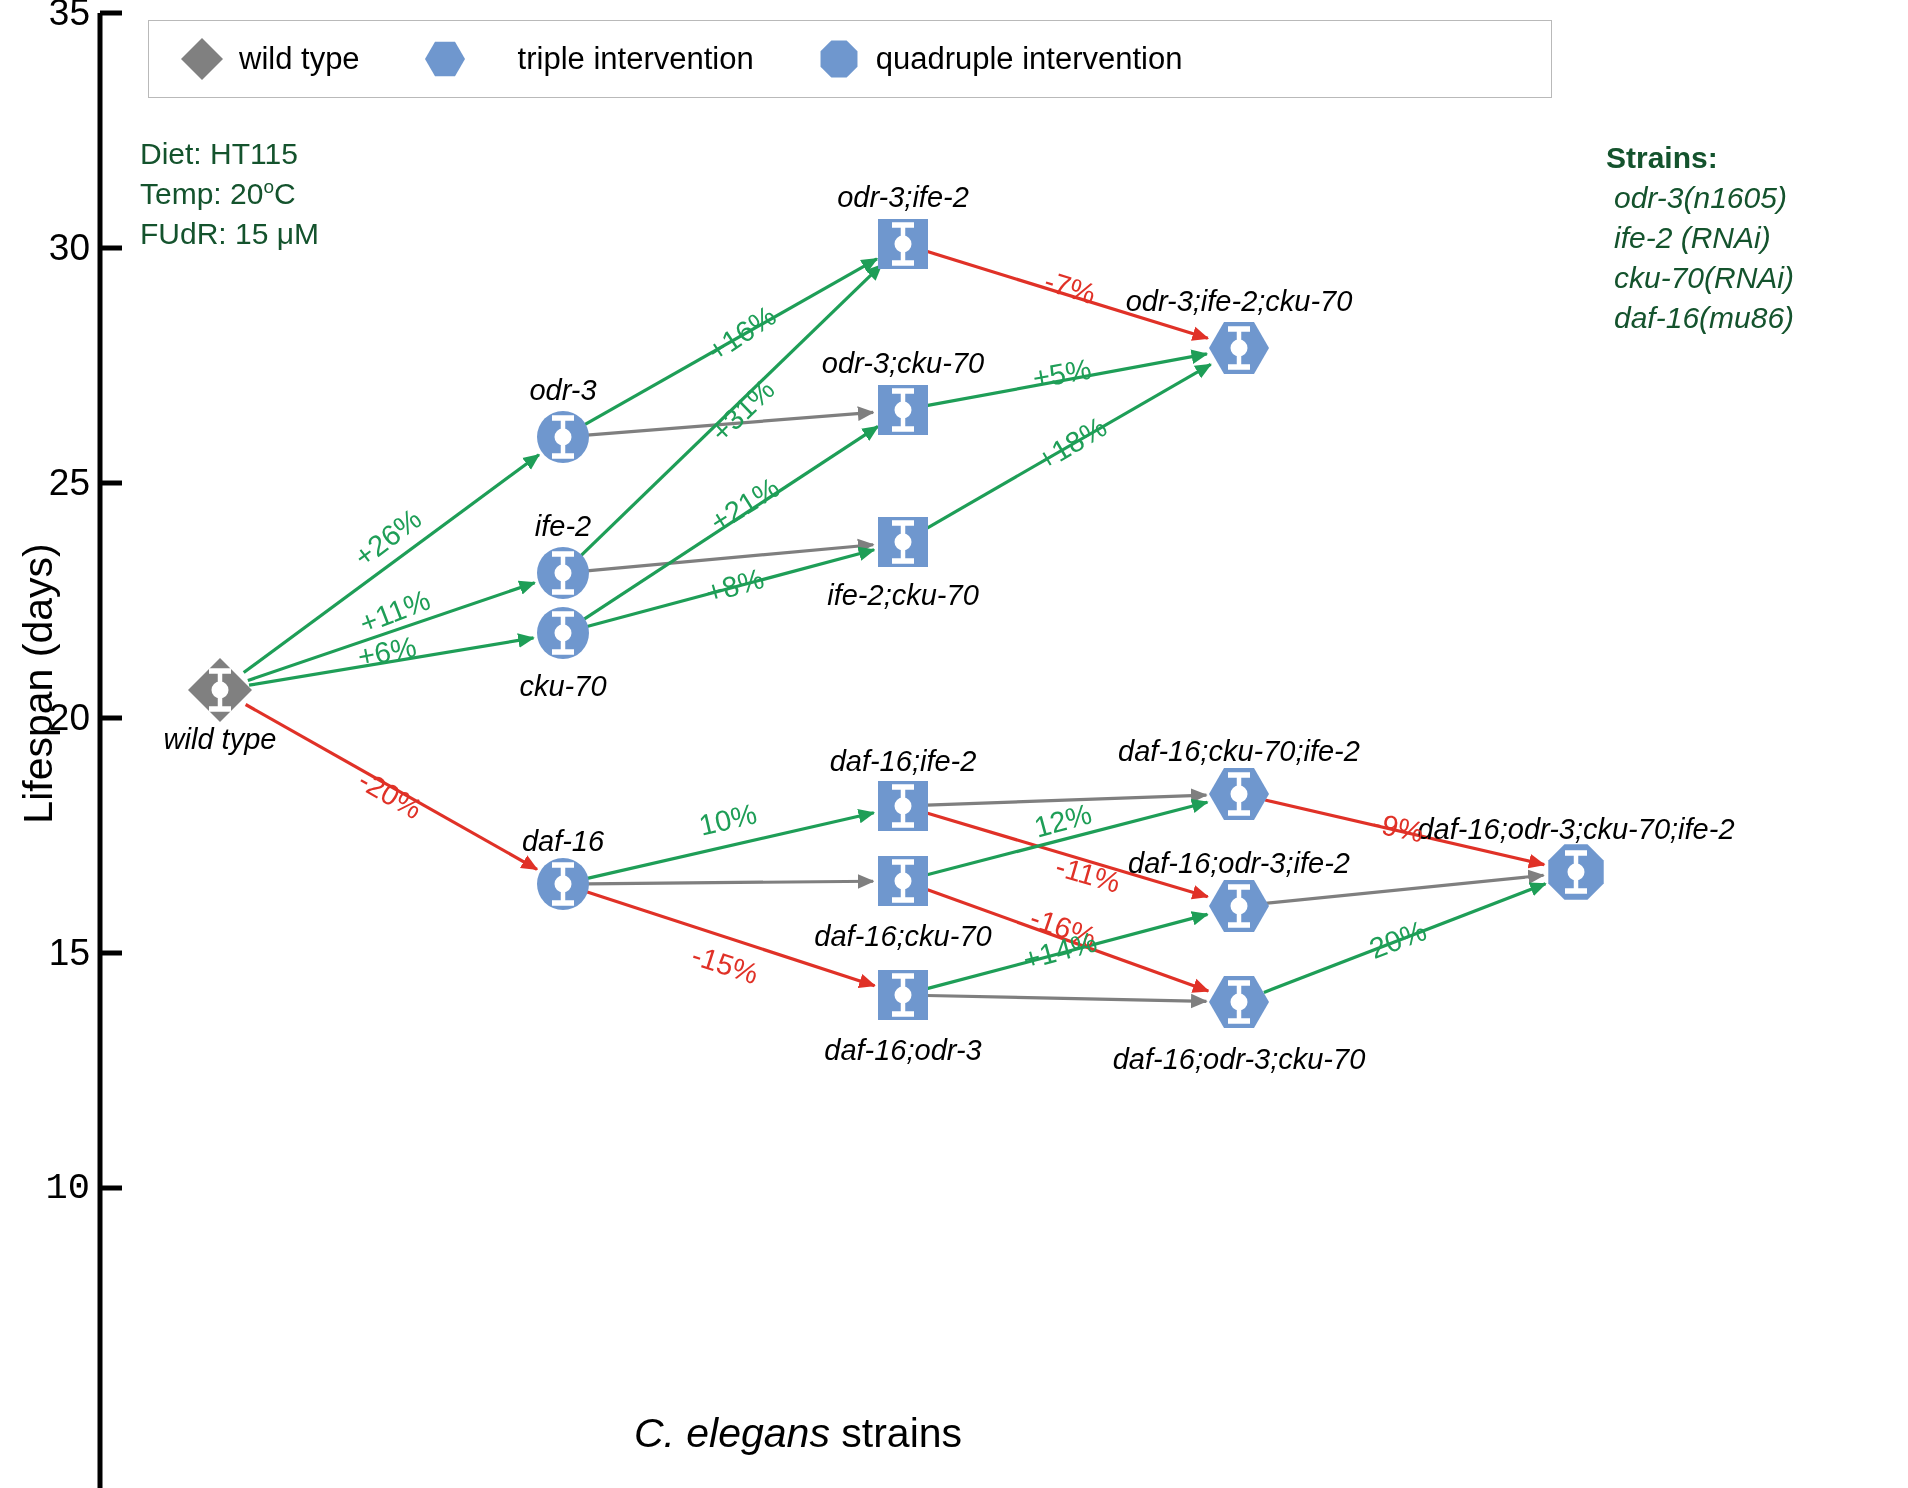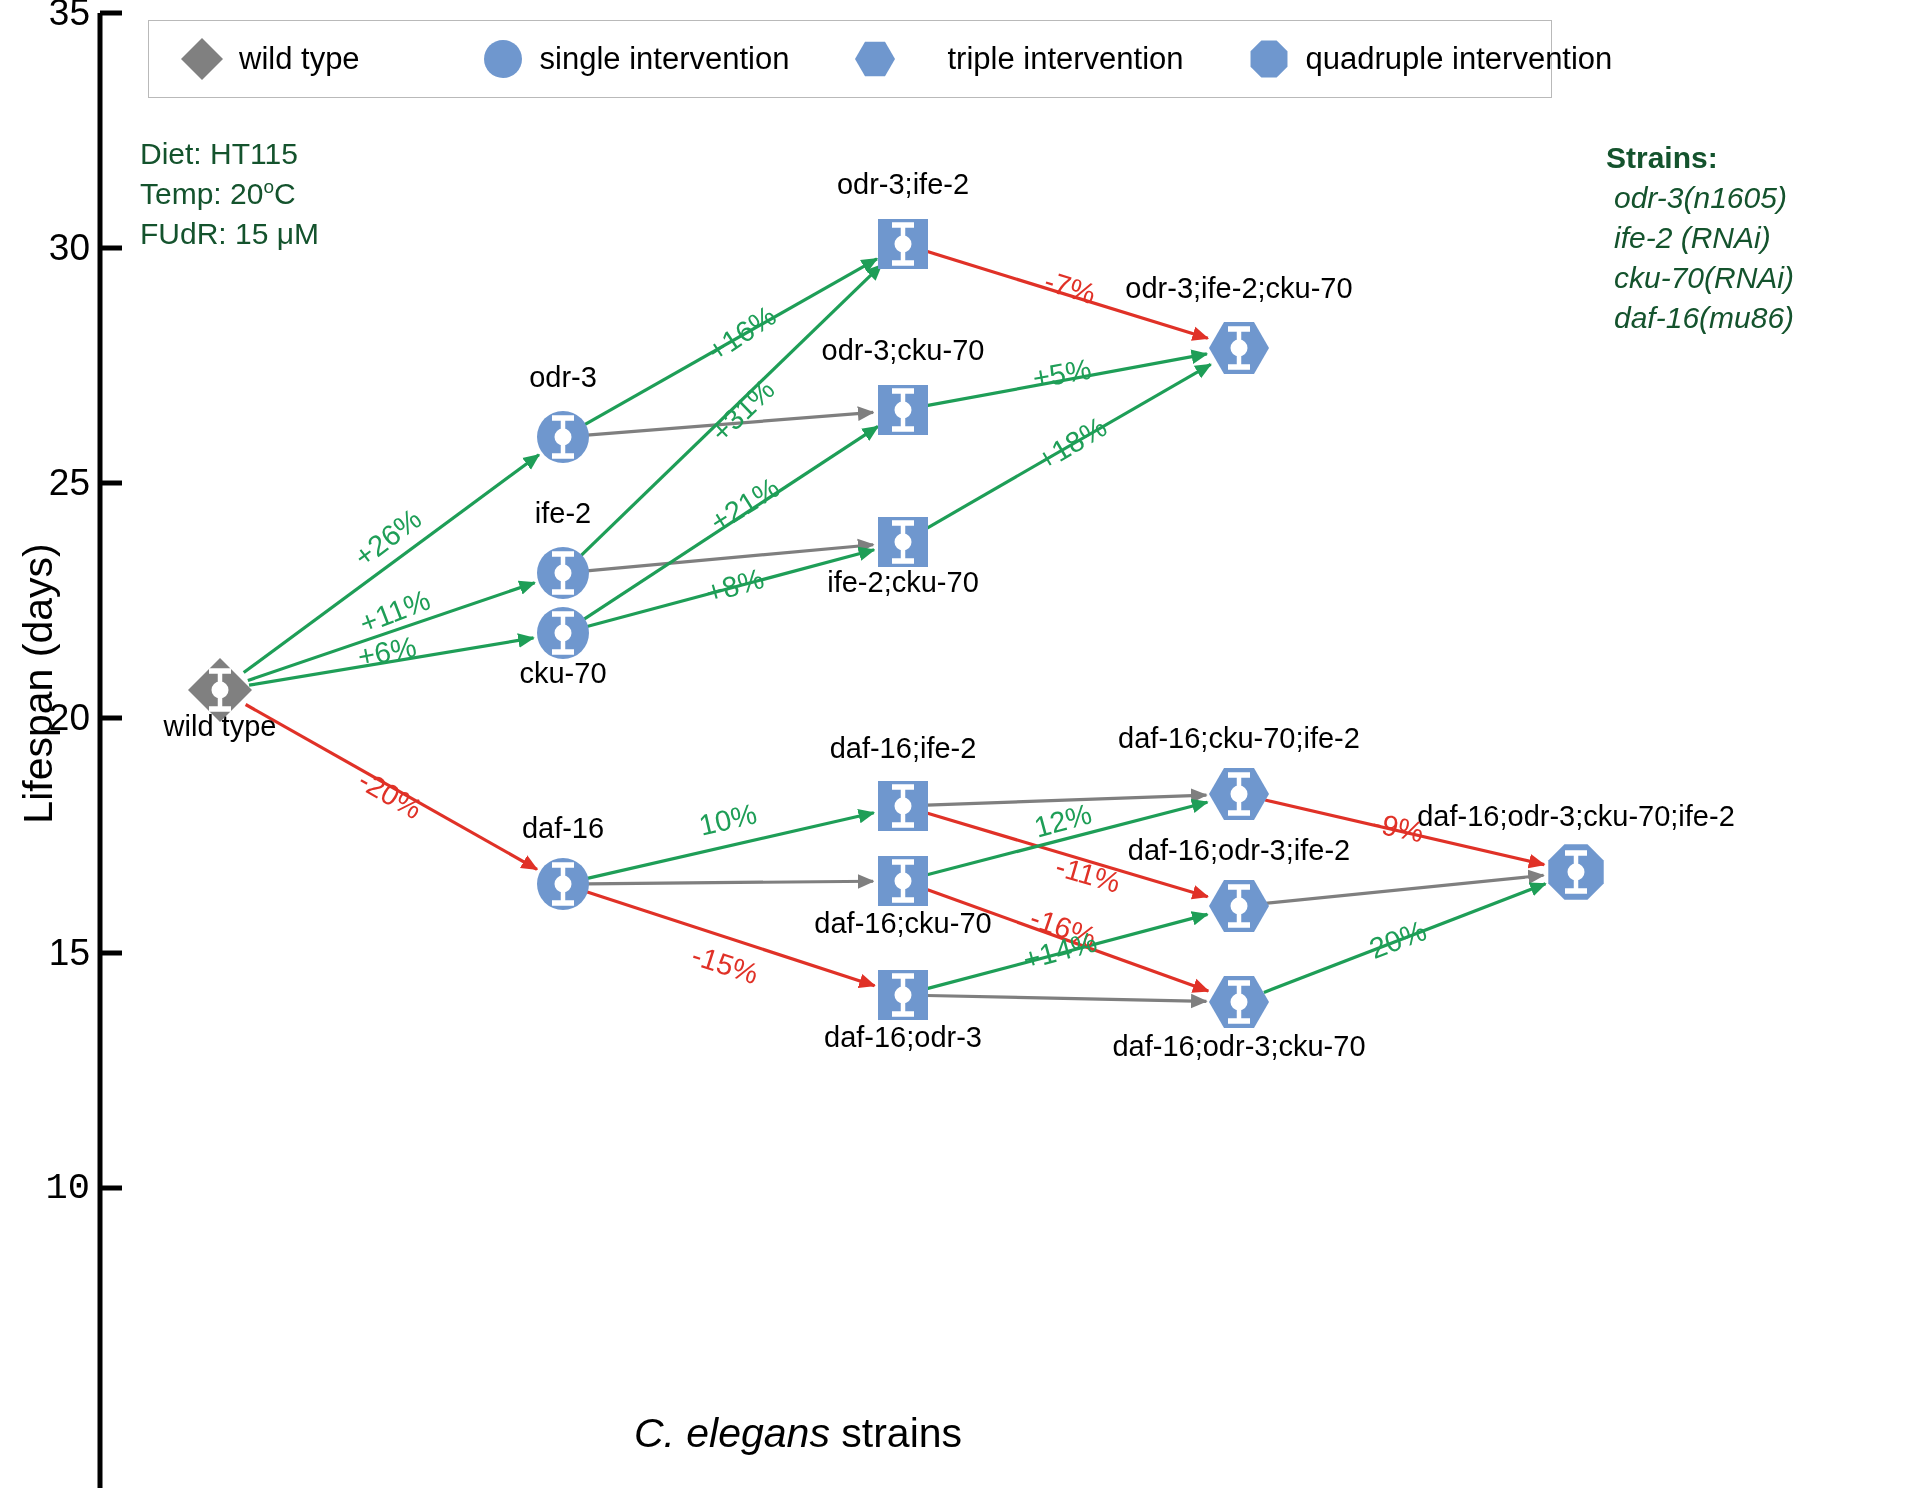--- a/index.html
+++ b/index.html
@@ -38,22 +38,22 @@
   
   .ann{position:absolute;font-size:30px;color:#14532d;line-height:1.33;white-space:nowrap;}
   #cond-block{left:140px;top:134px;}
   #strain-block{left:1606px;top:138px;}
   #strain-block .hdr{font-weight:bold;}
   #strain-block .st{font-style:italic;margin-left:8px;}
   sup.deg{font-size:19px;vertical-align:super;line-height:0;}
 
   
   .nlabel{
-    position:absolute;font-size:29px;color:#000;
-    white-space:nowrap;transform:translate(-50%,0);
+    position:absolute;font-size:29px;font-style:italic;color:#000;
+    white-space:nowrap;transform:translate(-50%,0);margin-top:13px;
   }
 
   
   .elabel{
     position:absolute;font-size:29px;white-space:nowrap;
     transform-origin:50% 50%;
   }
   .pos{color:#1e9e57;}
   .neg{color:#e03127;}
 </style>
@@ -242,26 +242,20 @@
   <div id="xlabel">
     <span class="it">C. elegans</span><span> strains</span>
   </div>
 
   <div id="legend">
       <div class="legend-entry" style="margin-left: 30px;">
         <span class="lg-mark"><svg viewBox="0 0 46 46">
             <polygon points="23.00,2.00 44.00,23.00 23.00,44.00 2.00,23.00" fill="#808080"></polygon>
           </svg></span>
         <span class="lg-text">wild type</span>
-      </div>
-      <div class="legend-entry" style="margin-left: 120px;">
-        <span class="lg-mark"><svg viewBox="0 0 46 46">
-            <circle cx="23" cy="23" r="19" fill="#6f97ce"></circle>
-          </svg></span>
-        <span class="lg-text">single intervention</span>
       </div>
       <div class="legend-entry" style="margin-left: 62px; gap: 36px;">
         <span class="lg-mark"><svg viewBox="0 0 46 46">
             <polygon points="43.00,23.00 33.00,40.32 13.00,40.32 3.00,23.00 13.00,5.68 33.00,5.68" fill="#6f97ce"></polygon>
           </svg></span>
         <span class="lg-text">triple intervention</span>
       </div>
       <div class="legend-entry" style="margin-left: 62px;">
         <span class="lg-mark"><svg viewBox="0 0 46 46">
             <polygon points="41.48,30.65 30.65,41.48 15.35,41.48 4.52,30.65 4.52,15.35 15.35,4.52 30.65,4.52 41.48,15.35" fill="#6f97ce"></polygon>

